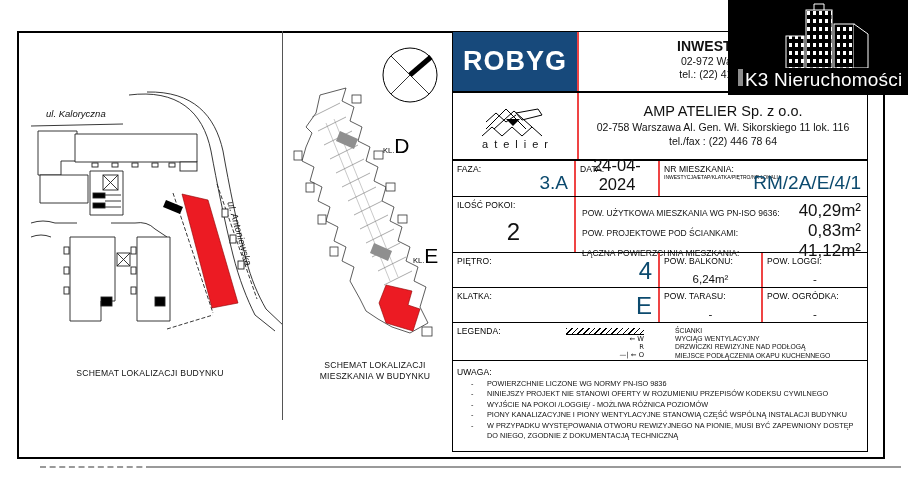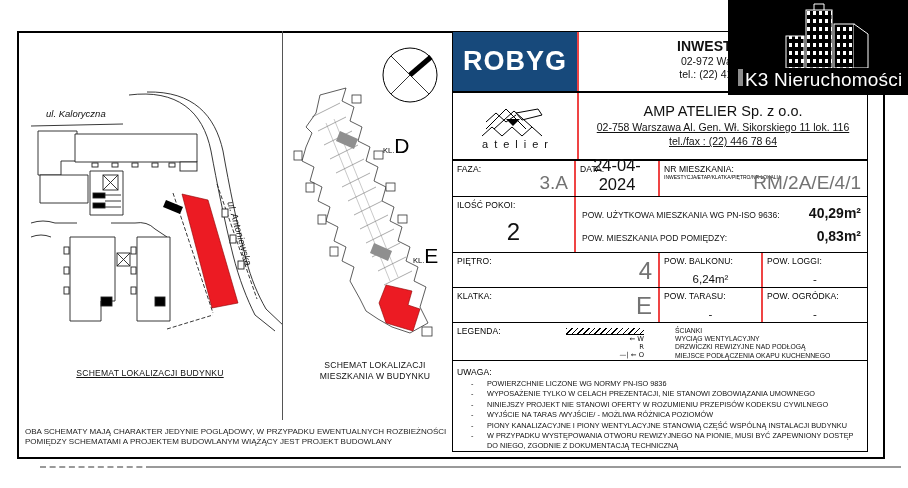--- a/index.html
+++ b/index.html
@@ -11,50 +11,50 @@
   #divider-mid{left:282px;top:31px;width:1px;height:389px;background:#555;}
   #gray-dash{left:40px;top:466px;width:112px;border-top:2px dashed #9a9a9a;}
   #gray-solid{left:152px;top:466px;width:749px;border-top:2px solid #9a9a9a;}
   
   #table{left:452px;top:31px;width:416px;height:421px;border:1px solid #000;box-sizing:border-box;background:#fff;}
   .row{position:relative;display:flex;border-bottom:1px solid #000;box-sizing:border-box;}
   .cell{position:relative;box-sizing:border-box;border-right:2px solid #ef4444;}
   .cell:last-child{border-right:none;}
   .lbl{font-size:8.5px;letter-spacing:.1px;padding:3px 0 0 4px;color:#000;}
   .sub{font-size:5px;padding:0 0 0 4px;color:#000;}
-  .bigval{font-size:22px;color:#737373;}
+  .bigval{font-size:22px;color:#0c4a6e;}
   
   #r1{height:61px;border-bottom:2px solid #000;}
   #robyg{width:126px;background:#17497B;color:#fff;display:flex;align-items:center;justify-content:center;
          font-size:27px;font-weight:bold;letter-spacing:1px;}
   #investor{flex:1;text-align:center;padding-top:6px;}
   #investor .t1{font-size:14px;font-weight:bold;}
   #investor .t2,#investor .t3{font-size:10.5px;margin-top:1px;}
   
   #r2{height:68px;border-bottom:2px solid #000;}
   #atelier-cell{width:126px;display:flex;flex-direction:column;align-items:center;justify-content:center;}
   #atelier-name{font-size:11px;letter-spacing:6px;margin-top:1px;padding-left:6px;}
   #designer{flex:1;text-align:center;padding-top:10px;}
   #designer .t1{font-size:14.5px;}
-  #designer .t2,#designer .t3{font-size:10.5px;margin-top:2px;text-decoration:underline;}
+  #designer .t2,#designer .t3{font-size:10.5px;margin-top:2px;}
   
   #r3{height:36px;}
   .val-br{position:absolute;right:6px;bottom:2px;}
   #faza{width:123px;} #data{width:84px;} #nr{flex:1;}
   #faza .bigval{font-size:19px;}
   #data-val{position:absolute;left:0;right:0;bottom:2px;text-align:center;font-size:16.5px;}
   #nr .bigval{font-size:19px;}
   
   #r4{height:56px;}
   #rooms{width:123px;}
   #rooms-val{position:absolute;left:0;right:0;bottom:6px;text-align:center;font-size:24px;}
   #areas{flex:1;display:flex;flex-direction:column;justify-content:space-around;padding:4px 6px 4px 6px;}
   .area-line{display:flex;justify-content:space-between;align-items:baseline;}
   .area-line .al{font-size:8.5px;}
-  .area-line .av{font-size:14px;font-weight:bold;}
+  .area-line .av{font-size:17px;}
   
   #r5,#r6{height:35px;}
   .wide{width:207px;} .midc{width:103px;} .lastc{flex:1;}
   .wide .bigval{font-size:24px;}
   .cent-val{position:absolute;left:0;right:0;bottom:2px;text-align:center;font-size:11.5px;}
   
   #r7{height:38px;display:flex;gap:17px;}
   #legend-label{width:72px;}
   #legend-syms{width:108px;display:flex;flex-direction:column;align-items:flex-end;padding:4px 10px 0 0;box-sizing:border-box;}
   #legend-texts{flex:1;display:flex;flex-direction:column;padding:4px 0 0 4px;}
@@ -76,21 +76,21 @@
   
   #site-svg{left:17px;top:31px;}
   #bld-svg{left:282px;top:31px;}
   .street{font-style:italic;font-size:9.5px;color:#111;}
   #street-top{left:46px;top:108px;}
   #street-right{left:236px;top:200px;transform:rotate(74deg);transform-origin:left top;}
   .klbl{color:#000;white-space:nowrap;}
   .klbl .kp{font-size:7.5px;} .klbl .kb{font-size:21px;}
   #kl-d{left:383px;top:134px;} #kl-e{left:413px;top:244px;}
   .caption{font-size:8.6px;text-align:center;color:#111;letter-spacing:.2px;}
-  #cap-site{left:28px;top:368px;width:244px;text-decoration:underline;}
+  #cap-site{left:28px;top:368px;width:244px;}
   #cap-bld{left:296px;top:360px;width:158px;line-height:11px;}
   #footnote{left:25px;top:427px;width:424px;font-size:8px;line-height:10px;color:#222;}
 </style>
 </head>
 <body>
 
 <div id="page">
 
   <div class="abs" id="frame"></div>
   <div class="abs" id="divider-mid"></div>
@@ -258,22 +258,26 @@
       <div class="cell" id="rooms">
         <div class="lbl">ILOŚĆ POKOI:</div>
         <div id="rooms-val">2</div>
       </div>
       <div class="cell" id="areas">
         <div class="area-line">
           <span class="al">POW. UŻYTKOWA MIESZKANIA WG PN-ISO 9636:</span>
           <span class="av">40,29m²</span>
         </div>
         <div class="area-line">
-          <span class="al">POW. MIESZKANIA POD POMIĘDZY:</span>
+          <span class="al">POW. PROJEKTOWE POD ŚCIANKAMI:</span>
           <span class="av">0,83m²</span>
+        </div>
+        <div class="area-line">
+          <span class="al">ŁĄCZNA POWIERZCHNIA MIESZKANIA:</span>
+          <span class="av">41,12m²</span>
         </div>
       </div>
     </div>
 
     <div class="row" id="r5">
       <div class="cell wide">
         <div class="lbl">PIĘTRO:</div>
         <div class="bigval val-br">4</div>
       </div>
       <div class="cell midc">
@@ -315,23 +319,22 @@
         <div class="leg-line">DRZWICZKI REWIZYJNE NAD PODŁOGĄ</div>
         <div class="leg-line">MIEJSCE PODŁĄCZENIA OKAPU KUCHENNEGO</div>
       </div>
     </div>
 
     <div class="row" id="r8">
       <div>
         <div class="lbl" style="padding-left:0">UWAGA:</div>
         <div id="uwaga-list">
           <div class="uw">POWIERZCHNIE LICZONE WG NORMY PN-ISO 9836</div>
-          <div class="uw">WYPOSAŻENIE TYLKO W CELACH PREZENTACJI, NIE STANOWI ZOBOWIĄZANIA UMOWNEGO</div>
           <div class="uw">NINIEJSZY PROJEKT NIE STANOWI OFERTY W ROZUMIENIU PRZEPISÓW KODEKSU  CYWILNEGO</div>
-          <div class="uw">WYJŚCIE NA TARAS /WYJŚCIE/ - MOŻLIWA RÓŻNICA POZIOMÓW</div>
+          <div class="uw">WYJŚCIE NA POKOI /LOGGIĘ/ - MOŻLIWA RÓŻNICA POZIOMÓW</div>
           <div class="uw">PIONY KANALIZACYJNE I PIONY WENTYLACYJNE STANOWIĄ CZĘŚĆ WSPÓLNĄ INSTALACJI BUDYNKU</div>
           <div class="uw">W PRZYPADKU WYSTĘPOWANIA OTWORU REWIZYJNEGO NA PIONIE, MUSI BYĆ ZAPEWNIONY DOSTĘP DO NIEGO, ZGODNIE Z DOKUMENTACJĄ TECHNICZNĄ</div>
         </div>
       </div>
     </div>
   </div>
 
   <div class="abs" id="k3">
     <svg width="180" height="66" viewBox="0 0 180 66">
       <defs>
@@ -342,17 +345,16 @@
       </defs>
       <rect x="58" y="34" width="18" height="32" fill="url(#winpat)" stroke="#fff" stroke-width="1"></rect>
       <rect x="78" y="8" width="26" height="58" fill="url(#winpat)" stroke="#fff" stroke-width="1"></rect>
       <rect x="106" y="22" width="20" height="44" fill="url(#winpat)" stroke="#fff" stroke-width="1"></rect>
       <path d="M126,22 L140,32 L140,66 L126,66" fill="#000" stroke="#fff" stroke-width="1"></path>
       <path d="M86,8 L86,2 L96,2 L96,8" fill="none" stroke="#fff" stroke-width="1"></path>
     </svg>
     <div id="k3-text"><span id="k3-bar"></span><span>K3 Nieruchomości</span></div>
   </div>
 
-  <div class="abs" id="footnote">OBA SCHEMATY MAJĄ CHARAKTER JEDYNIE POGLĄDOWY, W PRZYPADKU EWENTUALNYCH ROZBIEŻNOŚCI POMIĘDZY SCHEMATAMI A PROJEKTEM BUDOWLANYM WIĄŻĄCY JEST PROJEKT BUDOWLANY</div>
   <div class="abs" id="gray-dash"></div>
   <div class="abs" id="gray-solid"></div>
 
 </div>
 
 </body></html>

